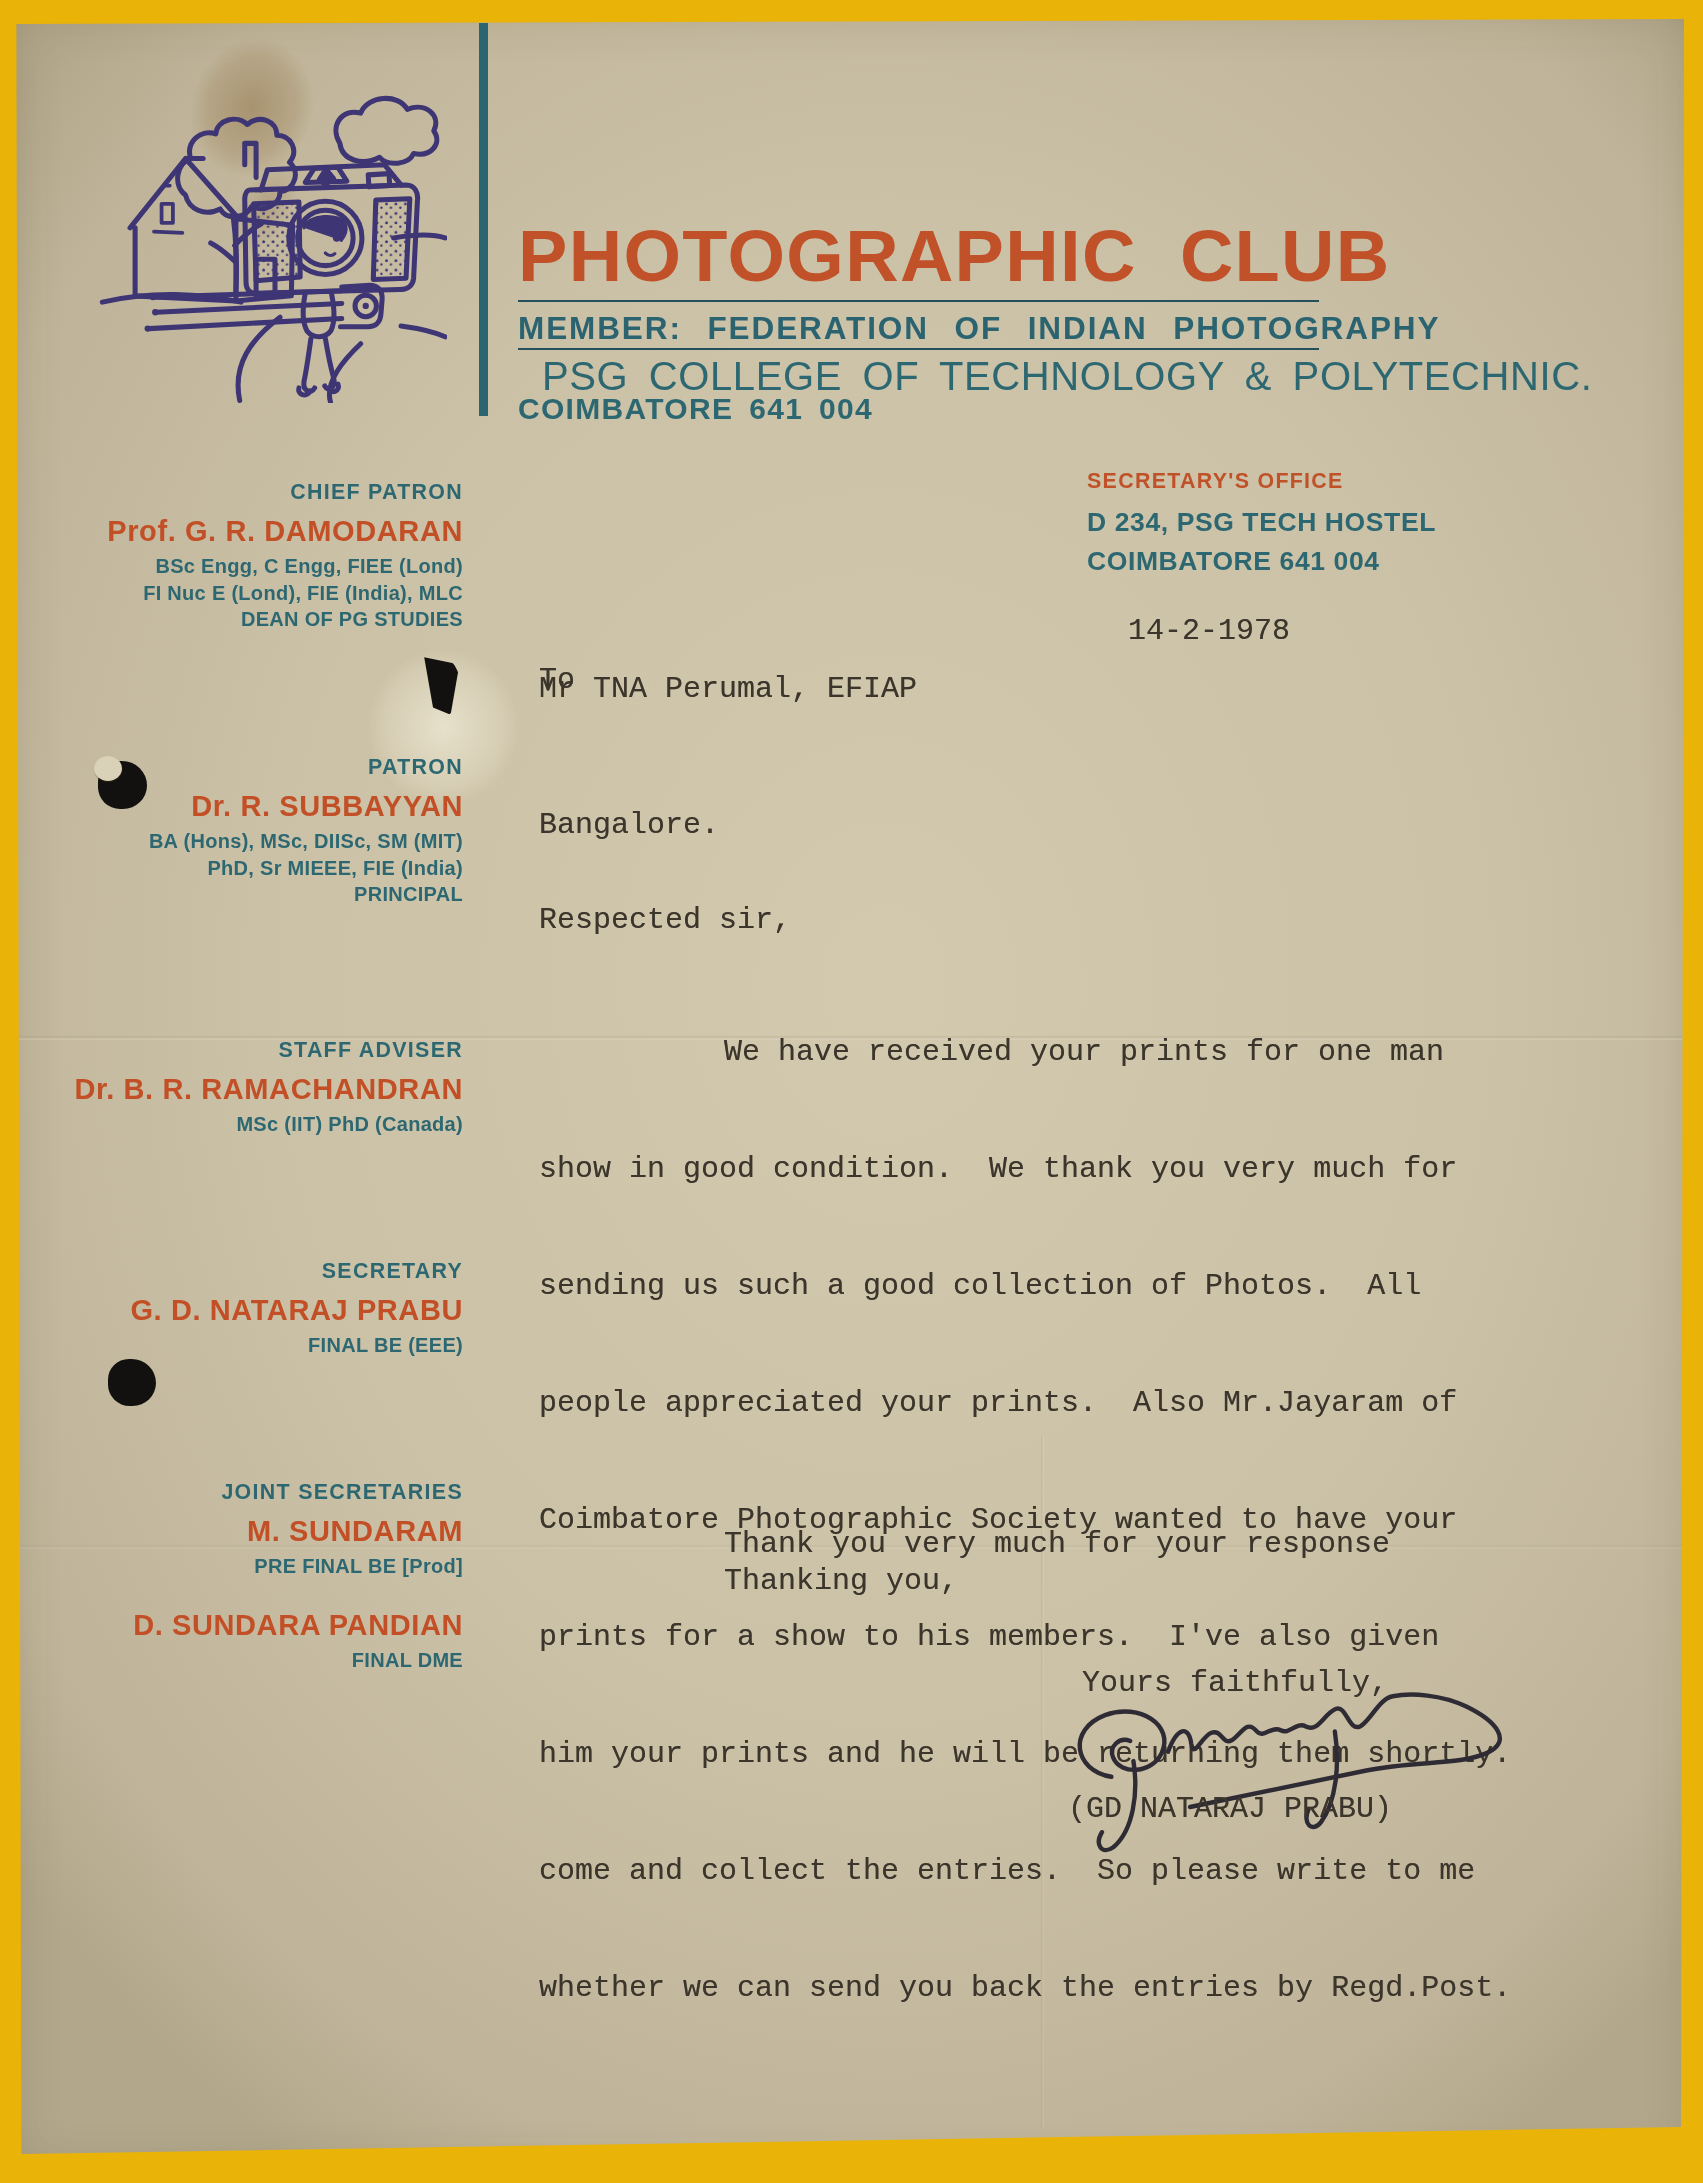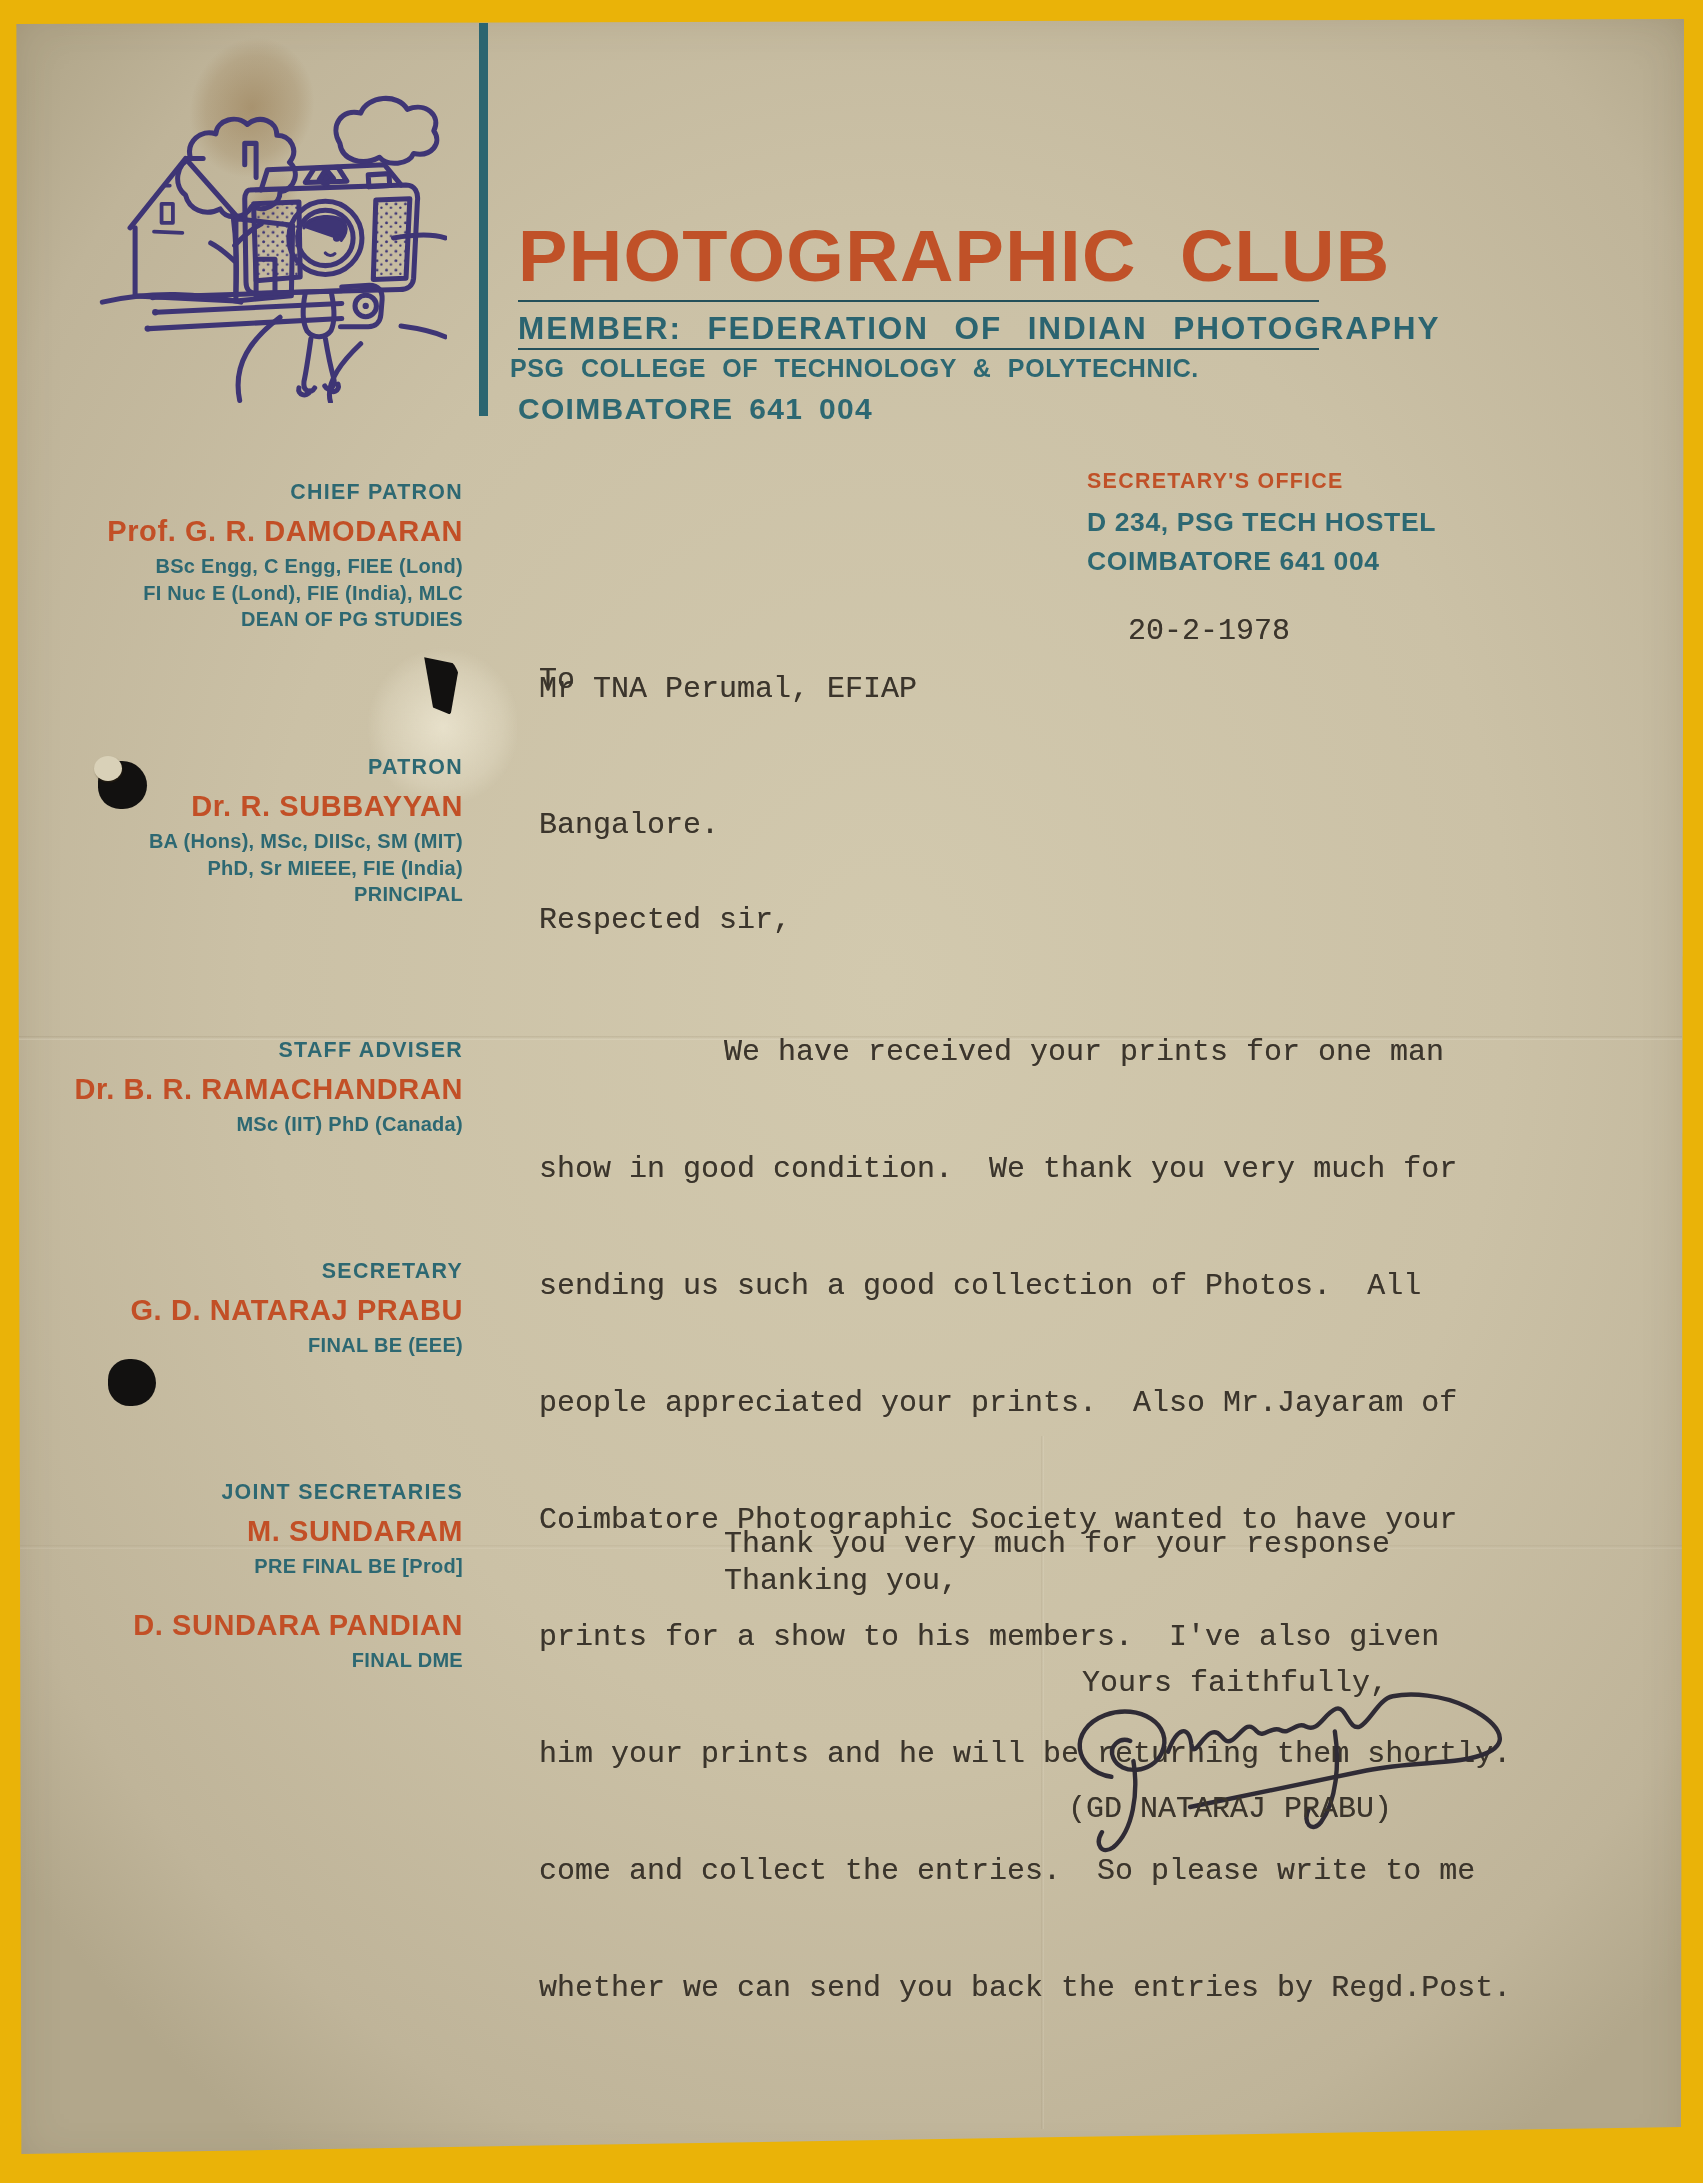--- a/index.html
+++ b/index.html
@@ -33,21 +33,21 @@
   .hole.h3{left:421px;top:656px;width:40px;height:60px;border-radius:12% 60% 50% 55%;
            clip-path:polygon(8% 2%, 96% 14%, 74% 98%, 30% 86%);}
   
   .vline{position:absolute;left:479px;top:23px;width:8.8px;height:393px;background:#2b6570;}
   .club-title{position:absolute;left:518px;top:215px;font-size:74px;font-weight:bold;
               color:#c05128;letter-spacing:1.3px;word-spacing:21.4px;white-space:nowrap;
               transform:scaleY(.97);transform-origin:left top;}
   .hrule{position:absolute;left:518px;width:801px;height:1.9px;background:#24505a;}
   .member-line{position:absolute;left:518px;top:310px;font-size:31.5px;font-weight:bold;
                color:#2b6470;letter-spacing:1.9px;word-spacing:15px;white-space:nowrap;}
-  .college-line{position:absolute;left:510px;top:354px;font-size:25px;font-weight:bold;
+  .college-line{position:absolute;left:542px;top:354px;font-size:40px;font-weight:normal;
                 color:#2d6872;letter-spacing:0.6px;word-spacing:8.8px;white-space:nowrap;}
   .city-line{position:absolute;left:518px;top:392px;font-size:30px;font-weight:bold;
              color:#2d6872;letter-spacing:1.3px;word-spacing:6.3px;white-space:nowrap;}
   
   .office{position:absolute;left:1087px;top:469px;}
   .office .o-title{font-size:21.4px;font-weight:bold;color:#c05128;letter-spacing:1.3px;margin-bottom:8.8px;}
   .office .o-line{font-size:26.5px;font-weight:bold;color:#2d6872;letter-spacing:0.6px;line-height:39px;}
   
   .sidebar{position:absolute;left:57px;top:0;width:406px;height:1890px;}
   .sb{position:absolute;left:0;width:406px;text-align:right;}
@@ -137,21 +137,21 @@
     <div class="member-line">MEMBER: FEDERATION OF INDIAN PHOTOGRAPHY</div>
     <div class="hrule" style="top:348px"></div>
     <div class="college-line">PSG COLLEGE OF TECHNOLOGY &amp; POLYTECHNIC.</div>
     <div class="city-line">COIMBATORE 641 004</div>
 
     <div class="office">
       <div class="o-title">SECRETARY'S OFFICE</div>
       <div class="o-line">D 234, PSG TECH HOSTEL</div>
       <div class="o-line">COIMBATORE 641 004</div>
     </div>
-    <div class="type" style="left:1128px;top:614px">20-2-1978</div>
+    <div class="type" style="left:1128px;top:614px">14-2-1978</div>
 
     <div class="sidebar">
       <div class="sb" style="top:480px">
         <div class="sb-role">CHIEF PATRON</div>
         <div class="sb-name">Prof. G. R. DAMODARAN</div>
         <div class="sb-line">BSc Engg, C Engg, FIEE (Lond)</div>
         <div class="sb-line">FI Nuc E (Lond), FIE (India), MLC</div>
         <div class="sb-line">DEAN OF PG STUDIES</div>
       </div>
       <div class="sb" style="top:755px">

